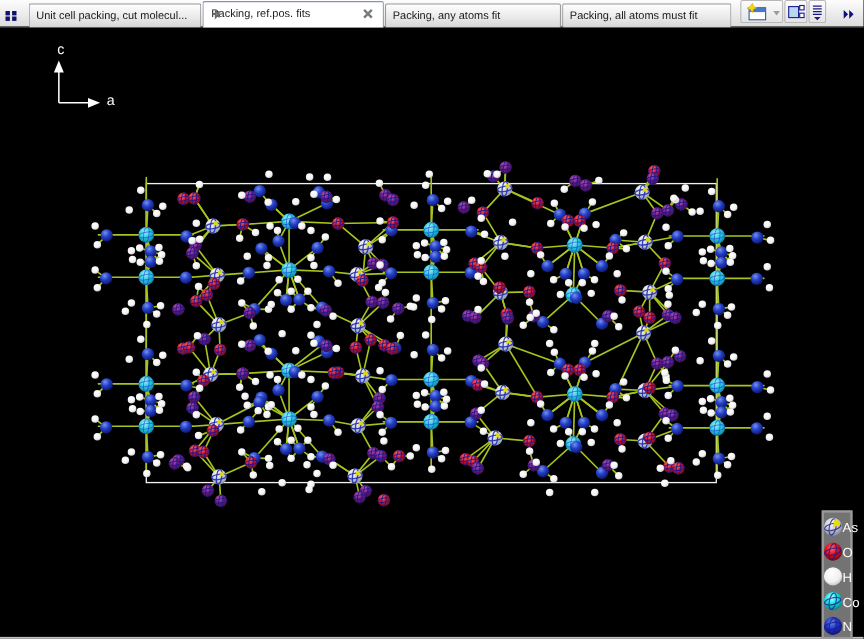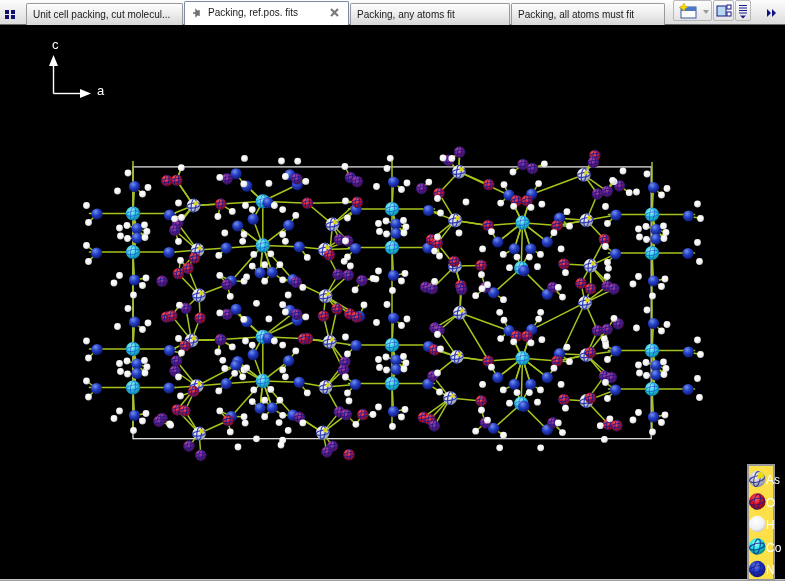--- a/index.html
+++ b/index.html
@@ -1,23 +1,23 @@
 <!DOCTYPE html>
 <html><head><meta charset="utf-8"><style>
 * { margin:0; padding:0; box-sizing:border-box; }
 body { width:785px; height:581px; font-family:"Liberation Sans",sans-serif; background:#000; overflow:hidden; }
 #tabbar { position:absolute; left:0; top:0; width:785px; height:25px; background:linear-gradient(#fdfdfd,#ebebeb 55%,#dcdcdc); border-bottom:1px solid #6a6a6a; }
 .grid { position:absolute; left:5px; top:10px; width:11px; height:10px; }
 .grid div { position:absolute; width:4px; height:4px; background:#10106e; }
 .tab { position:absolute; top:3px; height:22px; border:1px solid #9a9a9a; border-bottom:none; border-radius:2px 2px 0 0; background:linear-gradient(#fefefe,#e8e8e8 60%,#d6d6d6); font-size:10px; color:#1a1a1a; text-align:left; padding-left:6px; line-height:21px; white-space:nowrap; overflow:hidden; }
-.tab.active { top:1px; height:24px; background:#fff; border-color:#7a8aa8; z-index:2; padding-left:23px; }
+.tab.active { top:1px; height:24px; background:#fff; border-color:#7a8aa8; z-index:2; padding-left:7px; }
 .btn { position:absolute; top:0; height:21px; border:1px solid #b8b8b8; border-radius:2px; background:linear-gradient(#fcfcfc,#e4e4e4); }
 #view { position:absolute; left:0; top:26px; width:785px; height:553px; background:#000; }
 #statline { position:absolute; left:0; top:579px; width:785px; height:2px; background:linear-gradient(#d8d8d8,#8c8c8c); }
-#legend { position:absolute; left:747px; top:464px; width:28px; height:117px; border:2px solid #9a9a9a; background:#fde047; }
+#legend { position:absolute; left:747px; top:464px; width:28px; height:117px; border:2px solid #9a9a9a; background:#737373; }
 </style></head>
 <body>
 <div id="view">
 <svg width="785" height="553" viewBox="0 26 785 553">
 <defs>
 <radialGradient id="gCo" cx="40%" cy="32%" r="75%">
           <stop offset="0%" stop-color="#a8f2fa"></stop>
           <stop offset="42%" stop-color="#38d0e4"></stop>
           <stop offset="80%" stop-color="#10a0b8"></stop>
           <stop offset="100%" stop-color="#086880"></stop>

